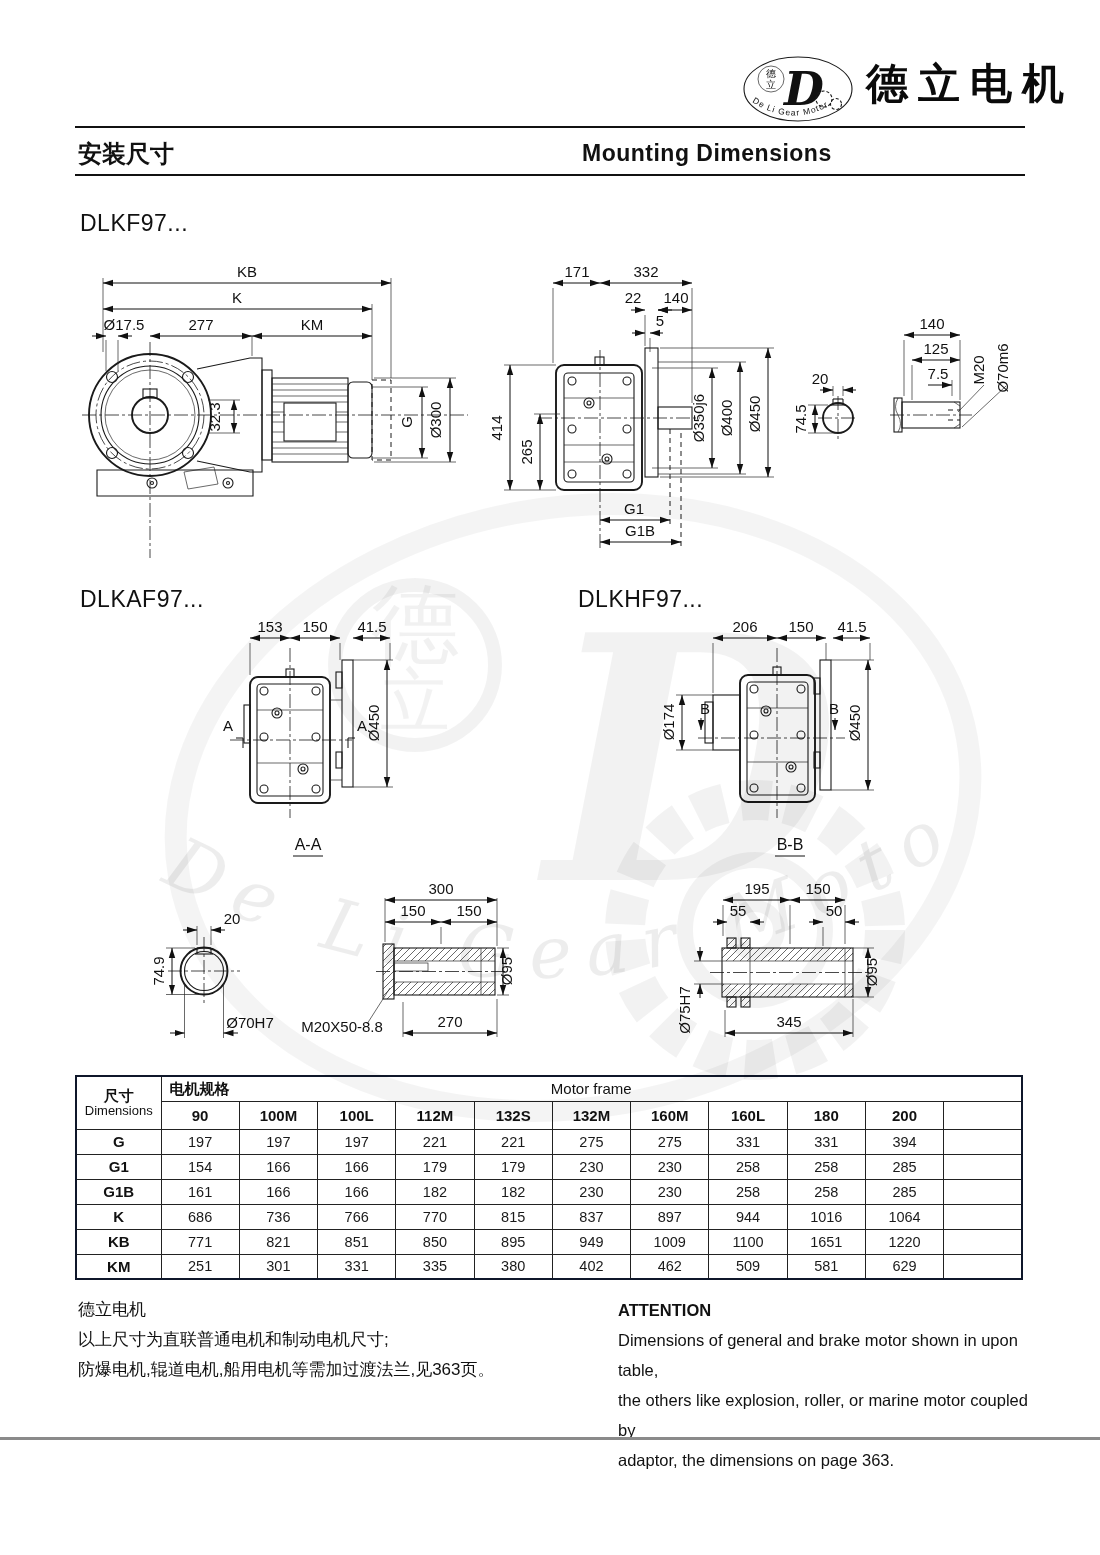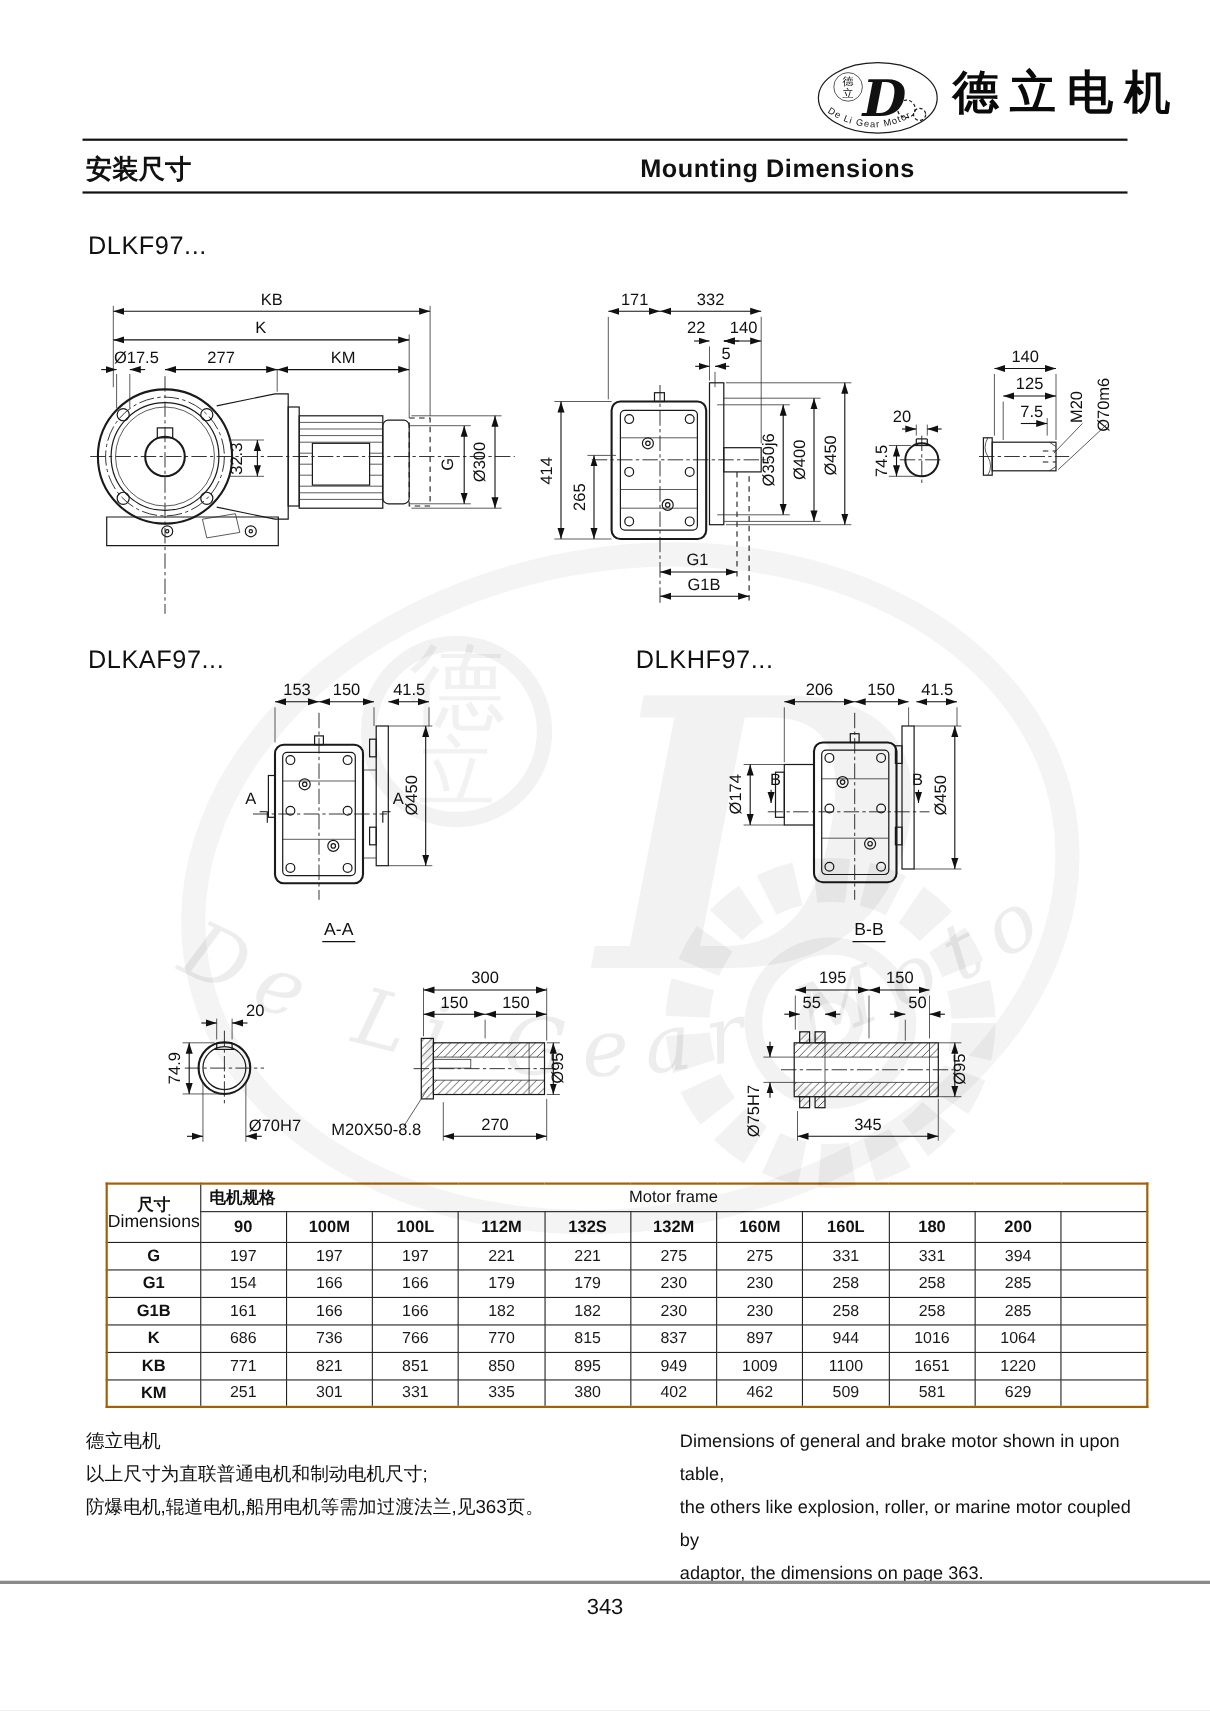--- a/index.html
+++ b/index.html
@@ -19,25 +19,25 @@
   .s2{stroke:#1a1a1a;fill:none;stroke-width:1.9;}
   .thin{stroke:#2a2a2a;fill:none;stroke-width:0.7;}
   .cl{stroke:#1a1a1a;fill:none;stroke-width:0.8;stroke-dasharray:14 3 3 3;}
   .dsh{stroke:#1a1a1a;fill:none;stroke-width:1;stroke-dasharray:5 4;}
   .dim{stroke:#111;fill:none;stroke-width:1;}
   .hatchf{fill:url(#hatch);stroke:none;}
   
   table.dims{border-collapse:collapse;table-layout:fixed;width:948px;}
   table.dims th,table.dims td{border:1px solid #222;padding:0;text-align:center;vertical-align:middle;
      font-size:14.5px;overflow:hidden;white-space:nowrap;}
-  table.dims{border:2px solid #a16207;margin-left:21px;}
+  table.dims{border:2px solid #0f172a;}
   tr.hr1{height:25px;} tr.hr2{height:28px;padding-left:48px;} tbody.db tr{height:25px;}
   th.corner{font-weight:normal;}
   .corner-cn{font-size:15px;font-weight:600;line-height:17px;}
-  .corner-en{font-size:16px;line-height:14px;text-align:right;}
+  .corner-en{font-size:13px;line-height:14px;}
   th.group{position:relative;font-weight:normal;}
   .gcn{position:absolute;left:8px;top:3px;font-size:15px;font-weight:600;}
   .gen{font-size:15px;}
   #frames-row th{font-weight:bold;font-size:15px;}
   tbody.db th{font-weight:bold;font-size:15px;}
   tbody.db td{font-size:14.5px;color:#1a1a1a;}
   
   .note-cn{font-size:17px;line-height:30px;}
   .note-en{font-size:16.5px;line-height:30px;}
   .note-title-en{font-weight:bold;}
@@ -617,27 +617,27 @@
         </tbody>
     </table>
   </div>
 
   <div class="abs note-cn" style="left:78px;top:1295px;width:500px;">
     <div>德立电机</div>
     <div>以上尺寸为直联普通电机和制动电机尺寸;</div>
     <div>防爆电机,辊道电机,船用电机等需加过渡法兰,见363页。</div>
   </div>
   <div class="abs note-en" style="left:618px;top:1295px;width:430px;">
+    <div class="note-title-en">ATTENTION</div>
     <div>Dimensions of general and brake motor shown in upon table,</div>
     <div>the others like explosion, roller, or marine motor coupled by</div>
     <div>adaptor, the dimensions on page 363.</div>
   </div>
 
   <div class="abs footer-rule" style="left:0;top:1437px;width:1100px;"></div>
-  <div class="abs pageno" style="top:1450px;">343</div>
 
   <svg class="abs wm" style="left:0;top:0;width:1100px;height:1555px" viewBox="0 0 1100 1555">
     <g transform="rotate(-10 560 820)">
       <ellipse cx="575" cy="810" rx="400" ry="300" fill="none" stroke="rgba(0,0,0,0.045)" stroke-width="22"></ellipse>
     </g>
     <circle cx="415" cy="665" r="80" fill="none" stroke="rgba(0,0,0,0.05)" stroke-width="14"></circle>
     <text x="415" y="655" text-anchor="middle" style="font-size:88px;fill:rgba(0,0,0,0.055)">德</text>
     <text x="415" y="725" text-anchor="middle" style="font-size:70px;fill:rgba(0,0,0,0.05)">立</text>
     <text x="545" y="880" style="font-family:'DejaVu Serif',serif;font-size:340px;font-weight:bold;font-style:italic;fill:rgba(0,0,0,0.05)">D</text>
     <circle cx="755" cy="930" r="130" fill="none" stroke="rgba(0,0,0,0.05)" stroke-width="40" stroke-dasharray="30 16"></circle>

